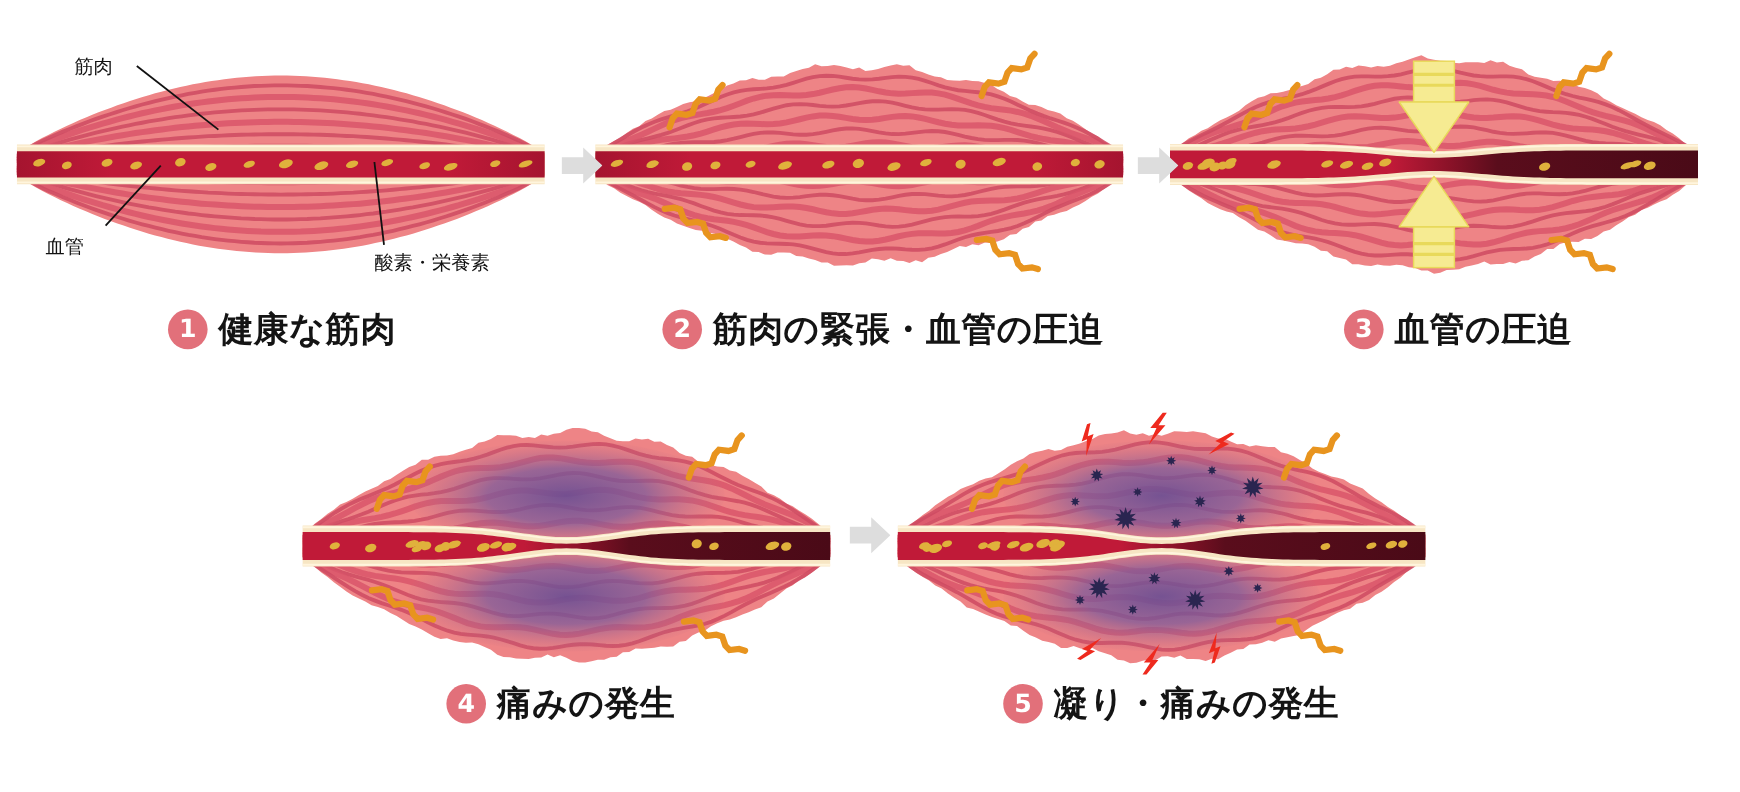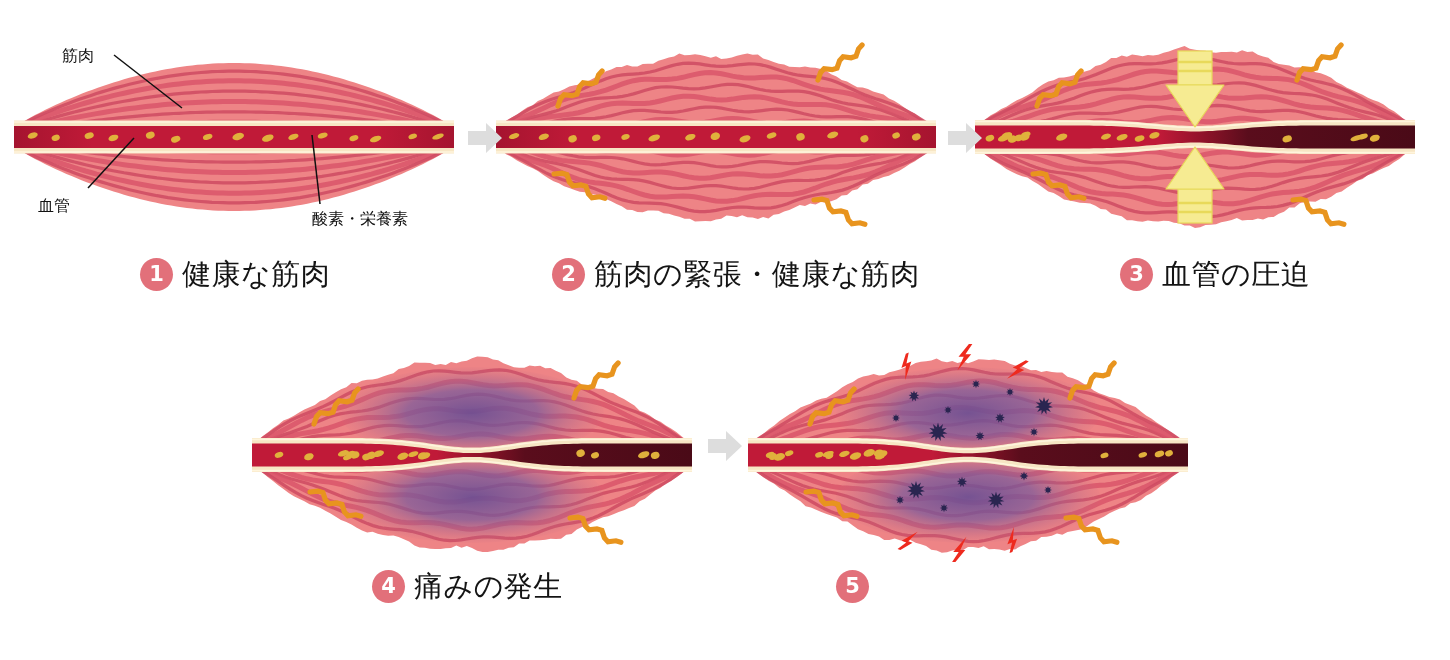--- a/index.html
+++ b/index.html
@@ -16,21 +16,21 @@
     white-space:nowrap;
   }
   .badge{
     width:33px;height:33px;border-radius:50%;
     display:flex;align-items:center;justify-content:center;
     color:#ffffff;font-size:21px;font-weight:bold;
     line-height:1;margin-right:9px;
     font-family:"DejaVu Sans","Liberation Sans",sans-serif;
   }
   .cap-text{
-    font-size:29px;font-weight:normal;color:#141414;
+    font-size:29px;font-weight:bold;color:#141414;
     letter-spacing:0.5px;line-height:1;
   }
   .annot{
     position:absolute;font-size:16px;color:#111111;
     white-space:nowrap;line-height:1;
     font-family:"DejaVu Sans","Liberation Sans",sans-serif;
   }
   .arrowsep{position:absolute;}
 </style>
 </head>
@@ -160,21 +160,21 @@
         <g>
           <path d="M0,0L6.2,-5.0L11.2,-6.4L17.4,-1.3L22.4,-0.0L28.6,-5.0L33.6,-6.4L39.8,-1.3L44.8,-0.0L51.0,-5.0L56.0,-6.4" fill="none" stroke="#E8941E" stroke-width="5.2" stroke-linecap="round" stroke-linejoin="miter" transform="translate(62,84) rotate(-32)"></path>
           <path d="M0,0L6.2,-5.0L11.2,-6.4L17.4,-1.3L22.4,-0.0L28.6,-5.0L33.6,-6.4L39.8,-1.3L44.8,-0.0L51.0,-5.0L56.0,-6.4" fill="none" stroke="#E8941E" stroke-width="5.2" stroke-linecap="round" stroke-linejoin="miter" transform="translate(322,58) rotate(-32)"></path>
           <path d="M0,0L6.2,-5.0L11.2,-6.4L17.4,-1.3L22.4,-0.0L28.6,-5.0L33.6,-6.4L39.8,-1.3L44.8,-0.0L51.0,-5.0L56.0,-6.4" fill="none" stroke="#E8941E" stroke-width="5.2" stroke-linecap="round" stroke-linejoin="miter" transform="translate(58,152) rotate(32)"></path>
           <path d="M0,0L6.2,-5.0L11.2,-6.4L17.4,-1.3L22.4,-0.0L28.6,-5.0L33.6,-6.4L39.8,-1.3L44.8,-0.0L51.0,-5.0L56.0,-6.4" fill="none" stroke="#E8941E" stroke-width="5.2" stroke-linecap="round" stroke-linejoin="miter" transform="translate(318,178) rotate(32)"></path>
         </g>
       </svg>
     </div>
     <div class="caption" style="left: 552px; top: 258px;">
       <div class="badge" style="background: rgb(226, 112, 122);">2</div>
-      <div class="cap-text">筋肉の緊張・健康な筋肉</div>
+      <div class="cap-text">筋肉の緊張・血管の圧迫</div>
     </div>
     <div class="panel" style="left: 975px; top: 22px; width: 440px; height: 230px;">
       <svg width="440" height="230" viewBox="0 0 440 230" class="fig">
         <defs>
           <radialGradient id="hyp2" cx="50%" cy="50%" r="52%">
             <stop offset="0%" stop-color="#6B4E93" stop-opacity="0.92"></stop>
             <stop offset="48%" stop-color="#7B5A9B" stop-opacity="0.74"></stop>
             <stop offset="78%" stop-color="#A8628C" stop-opacity="0.34"></stop>
             <stop offset="100%" stop-color="#C06A80" stop-opacity="0"></stop>
           </radialGradient>
@@ -438,20 +438,21 @@
           <path d="M6,0 L-3,11 L1.5,11 L-4,23 L8,9 L3,9 L9,0 Z" fill="#EE2A1E" transform="translate(214,4) rotate(0) scale(1.15)"></path>
           <path d="M6,0 L-3,11 L1.5,11 L-4,23 L8,9 L3,9 L9,0 Z" fill="#EE2A1E" transform="translate(272,18) rotate(22) scale(1.05)"></path>
           <path d="M6,0 L-3,11 L1.5,11 L-4,23 L8,9 L3,9 L9,0 Z" fill="#EE2A1E" transform="translate(158,212) rotate(-160) scale(1)"></path>
           <path d="M6,0 L-3,11 L1.5,11 L-4,23 L8,9 L3,9 L9,0 Z" fill="#EE2A1E" transform="translate(214,222) rotate(180) scale(1.1)"></path>
           <path d="M6,0 L-3,11 L1.5,11 L-4,23 L8,9 L3,9 L9,0 Z" fill="#EE2A1E" transform="translate(270,210) rotate(160) scale(1)"></path>
         </g>
       </svg>
     </div>
     <div class="caption" style="left: 836px; top: 570px;">
       <div class="badge" style="background: rgb(226, 112, 122);">5</div>
+      <div class="cap-text">凝り・痛みの発生</div>
     </div>
     <div class="arrowsep" style="left: 468px; top: 122px; width: 34px; height: 32px;"><svg width="34" height="32" viewBox="0 0 34 32">
         <path d="M0,9 L18,9 L18,1 L34,16 L18,31 L18,23 L0,23 Z" fill="#DDDDDD"></path>
       </svg></div>
     <div class="arrowsep" style="left: 948px; top: 122px; width: 34px; height: 32px;"><svg width="34" height="32" viewBox="0 0 34 32">
         <path d="M0,9 L18,9 L18,1 L34,16 L18,31 L18,23 L0,23 Z" fill="#DDDDDD"></path>
       </svg></div>
     <div class="arrowsep" style="left: 708px; top: 430px; width: 34px; height: 32px;"><svg width="34" height="32" viewBox="0 0 34 32">
         <path d="M0,9 L18,9 L18,1 L34,16 L18,31 L18,23 L0,23 Z" fill="#DDDDDD"></path>
       </svg></div>

